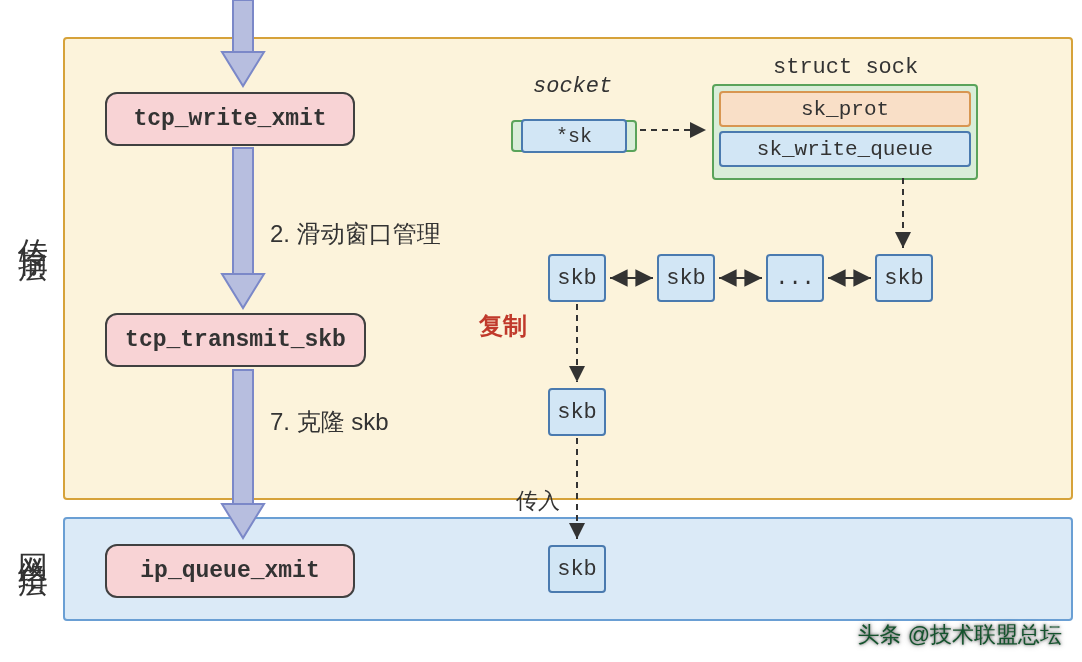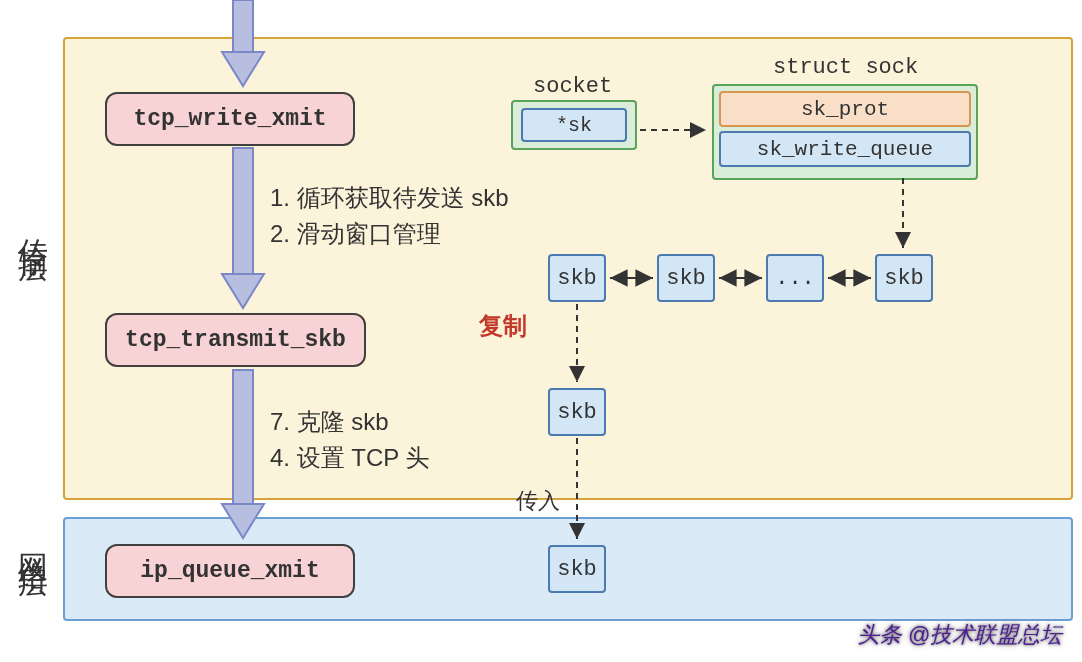--- a/index.html
+++ b/index.html
@@ -75,23 +75,22 @@
     font-weight: bold;
   }
   .pass-label {
     position: absolute;
     font-size: 22px;
     color: #333;
   }
   .watermark {
     position: absolute;
     font-size: 22px;
-    color: #4c1d95;
+    color: #14532d;
     text-shadow: 0 0 3px rgba(0,0,0,0.6), 0 0 6px rgba(0,0,0,0.4);
-    font-style: italic;
   }
   svg.overlay {
     position: absolute;
     top: 0; left: 0;
     pointer-events: none;
   }
 </style>
 </head>
 <body>
 
@@ -99,30 +98,29 @@
 <div class="layer-label" style="left:12px; top:530px;">网络层</div>
 
 <div class="layer-box transport-layer" style="left:63px; top:37px; width:1010px; height:463px;"></div>
 <div class="layer-box network-layer" style="left:63px; top:517px; width:1010px; height:104px;"></div>
 
 <div class="func-box" style="left:105px; top:92px; width:250px;">tcp_write_xmit</div>
 <div class="func-box" style="left:105px; top:313px; width:261px;">tcp_transmit_skb</div>
 <div class="func-box" style="left:105px; top:544px; width:250px;">ip_queue_xmit</div>
 
 <div class="step-text" style="left:270px; top:180px;">
-  <span>1. 循环获取待发送 skb</span><br>
+  <br>
   <span>2. 滑动窗口管理</span>
 </div>
 <div class="step-text" style="left:270px; top:404px;">
   <span>7. 克隆 skb</span><br>
-  <span>4. 设置 TCP 头</span>
 </div>
 
-<div class="label-text" style="left:533px; top:74px;">socket</div>
-<div class="small-box socket-box" style="left:511px; top:100px; width:126px; height:50px;">
+<div class="label-text" style="left:533px; top:74px;font-style:italic;">socket</div>
+<div class="small-box socket-box" style="left:511px; top:120px; width:126px; height:32px;">
   <div class="small-box sk-box" style="position:relative; width:106px; height:34px; font-size:20px;">*sk</div>
 </div>
 
 <div class="label-text" style="left:773px; top:55px;">struct sock</div>
 <div class="small-box struct-container" style="left:712px; top:84px; width:266px; height:96px; display:block; padding:5px;">
   <div class="small-box sk-prot" style="position:relative; width:252px; height:36px; margin:0 auto 4px auto; font-size:21px;">sk_prot</div>
   <div class="small-box sk-write-queue" style="position:relative; width:252px; height:36px; margin:0 auto; font-size:21px;">sk_write_queue</div>
 </div>
 
 <div class="small-box skb-box" style="left:548px; top:254px; width:58px; height:48px;">skb</div>

